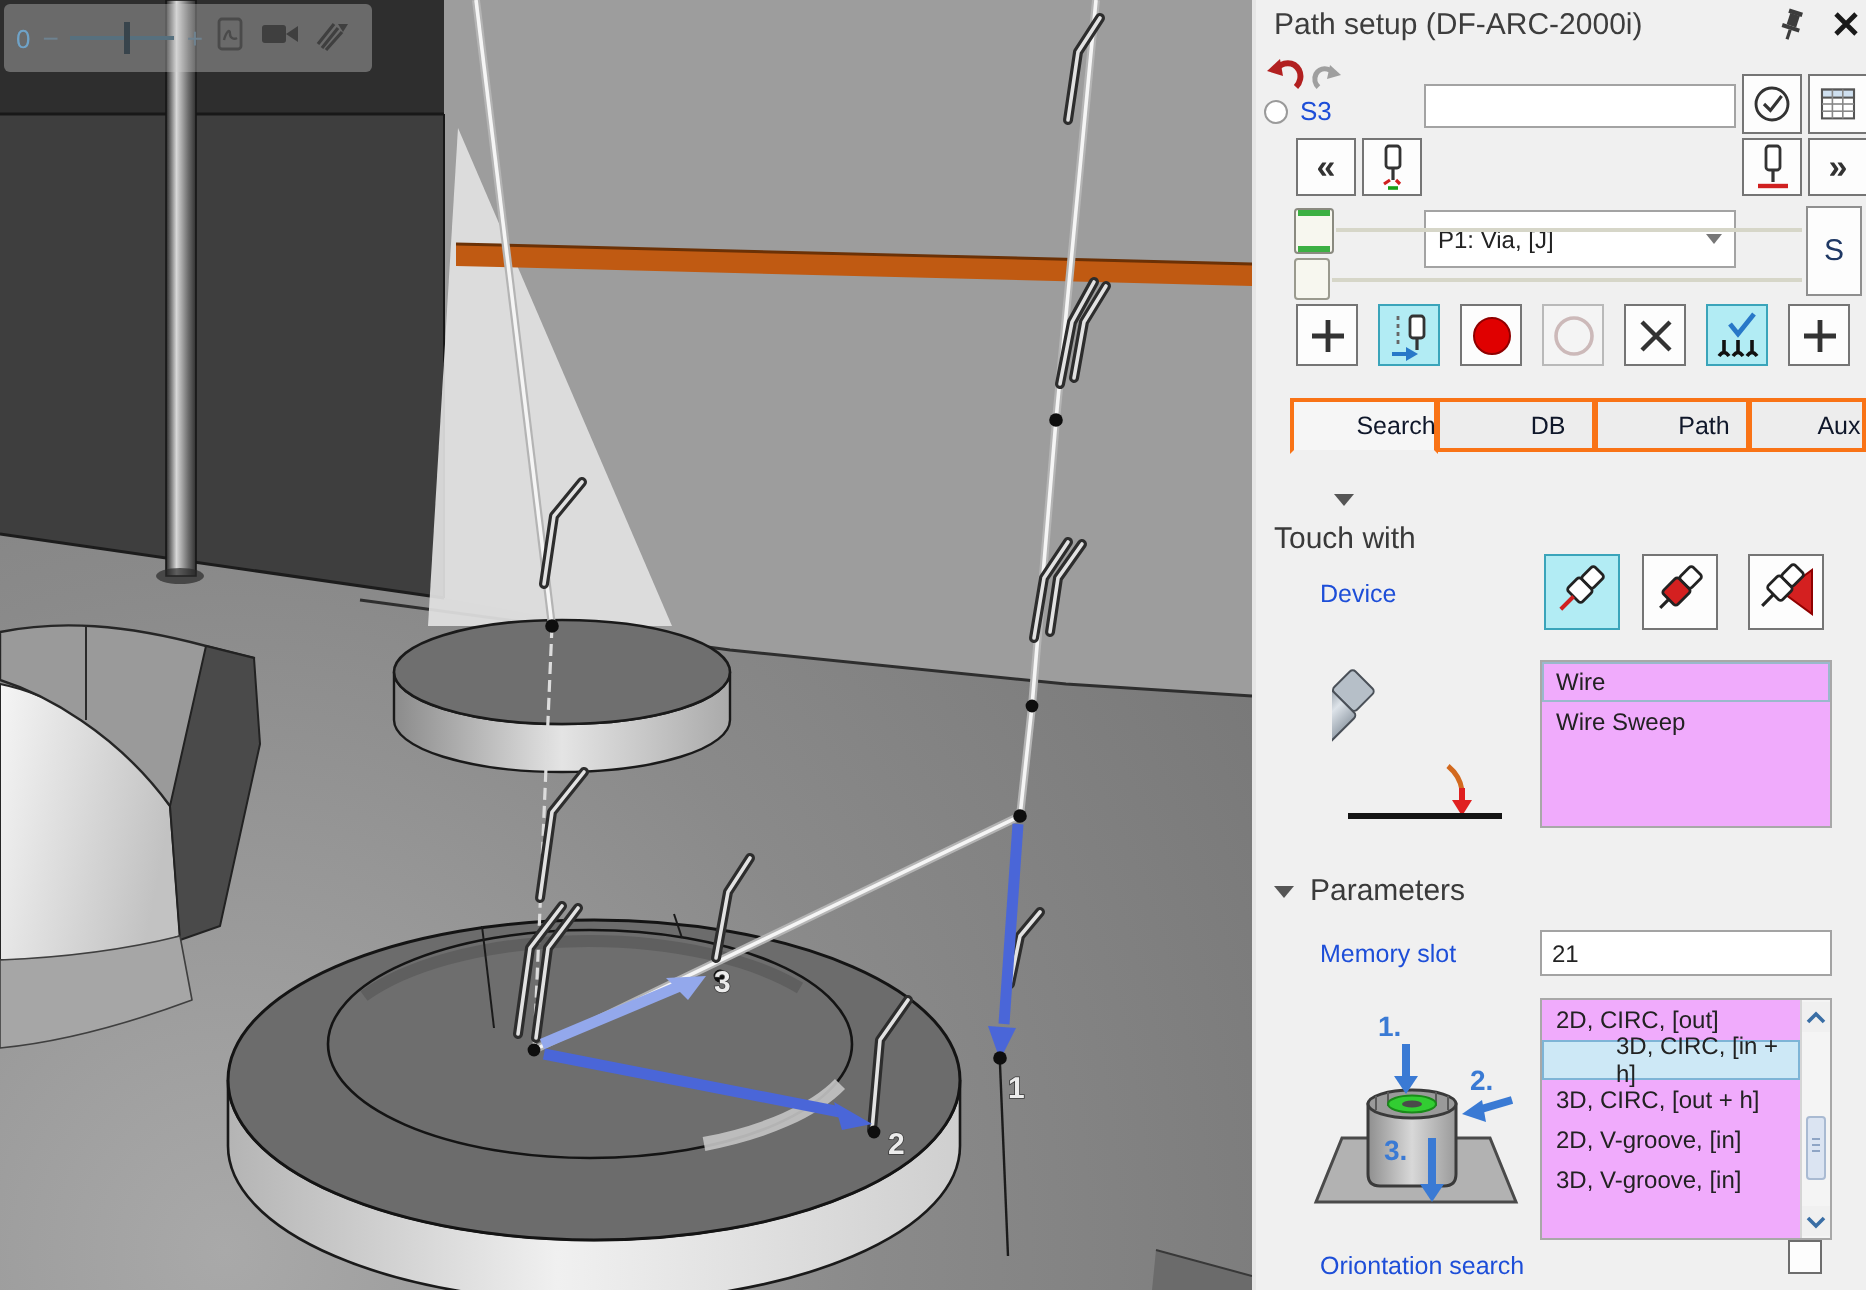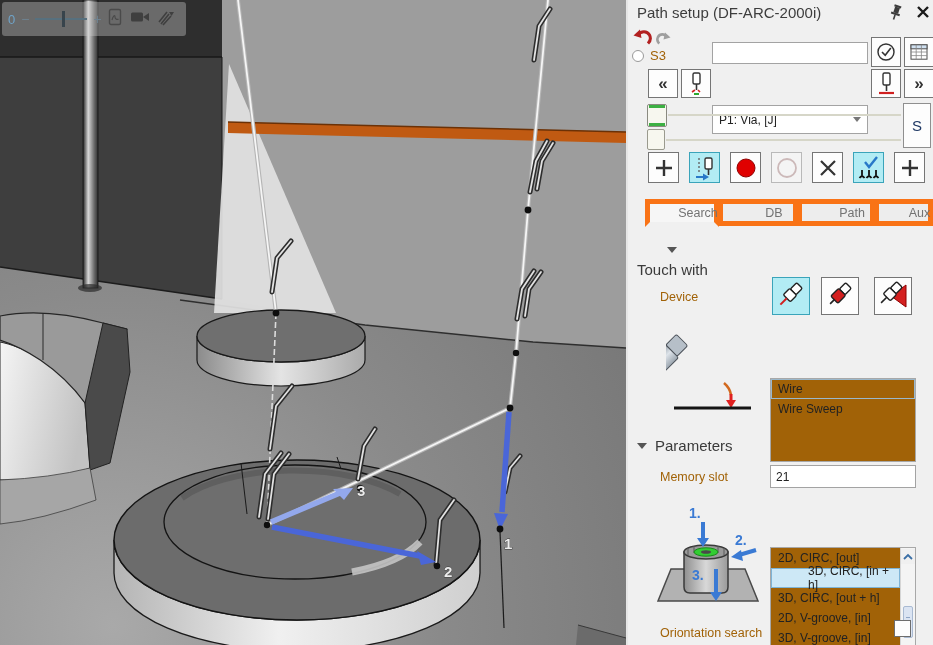--- a/index.html
+++ b/index.html
@@ -30,28 +30,28 @@
   .tinput{position:absolute;background:#fff;border:1px solid #a3a3a3;font-size:12px;color:#222;padding:2px 5px;font-family:"Liberation Sans",sans-serif;}
   .drop{position:absolute;background:#fff;border:1px solid #a3a3a3;font-size:12px;color:#222;display:flex;align-items:center;padding:0 6px;margin-top:36px;}
   .drop .car{margin-left:auto;width:0;height:0;border-left:4px solid transparent;border-right:4px solid transparent;border-top:5px solid #777;}
   .strack{position:absolute;height:2px;background:#d6d6c8;}
   .shandle{position:absolute;background:#f7f7ef;border:1px solid #9a9a8e;border-radius:2px;}
   .shandle.grn{border-color:#8a8a80;}
   .shandle.grn::before,.shandle.grn::after{content:"";position:absolute;left:1px;right:1px;height:3px;background:#3cb043;}
   .shandle.grn::before{top:0;} .shandle.grn::after{bottom:0;}
   
   #tabs{position:absolute;left:17px;right:0;top:199px;height:28px;display:flex;}
-  .tab{height:27px;border:5px solid #f97316;margin-left:-1px;background:#ededed;color:#737373;font-size:12.5px;
+  .tab{height:27px;border:2px solid #f97316;margin-left:-1px;background:#ededed;color:#0f172a;font-size:12.5px;
        display:flex;align-items:center;justify-content:center;padding-left:32px;}
   .tab:first-child{margin-left:0;}
   .tab.active{background:#f6f6f6;border-bottom-color:#f0f0f0;height:28px;}
   .sechdr{position:absolute;font-size:15px;color:#3a3a3a;display:flex;align-items:center;gap:8px;}
   .sechdr .tri{width:0;height:0;border-left:5px solid transparent;border-right:5px solid transparent;border-top:6px solid #555;}
-  .lbl{position:absolute;font-size:12.5px;color:#a16207;text-align:right;}
-  .listbox{position:absolute;background:#a16207;border:1px solid #a8a8a8;margin-top:48px;}
+  .lbl{position:absolute;font-size:12.5px;color:#1d4ed8;text-align:right;}
+  .listbox{position:absolute;background:#f0abfc;border:1px solid #a8a8a8;}
   .litem{height:20px;font-size:12px;color:#222;display:flex;align-items:center;padding:0 6px;border:1px solid transparent;}
   .litem.focus{border-color:#9ab8cc;}
   .litem.sel{background:#cde8f6;border-color:#7eb4d6;padding-left:36px;}
   .sbar{position:absolute;right:0;top:0;bottom:0;width:15px;border-left:1px solid #d5d5d5;background:#f4f4f4;}
   .sarr{position:absolute;left:0;width:14px;height:15px;display:flex;align-items:center;justify-content:center;background:#f0f0f0;}
   .sarr svg{display:block;}
   .sthumb{position:absolute;left:2px;width:10px;height:32px;background:#dbe4f2;border:1px solid #a9bad2;border-radius:2px;}
   .sthumb::before{content:"";position:absolute;left:2px;right:2px;top:13px;height:1px;background:#8fa5c5;box-shadow:0 3px 0 #8fa5c5,0 -3px 0 #8fa5c5;}
   .cbox{position:absolute;width:17px;height:17px;background:#fdfdfd;border:1px solid #6d6d6d;}
   .blue-step{fill:#3a7ad4;font:bold 14px "Liberation Sans",sans-serif;}

